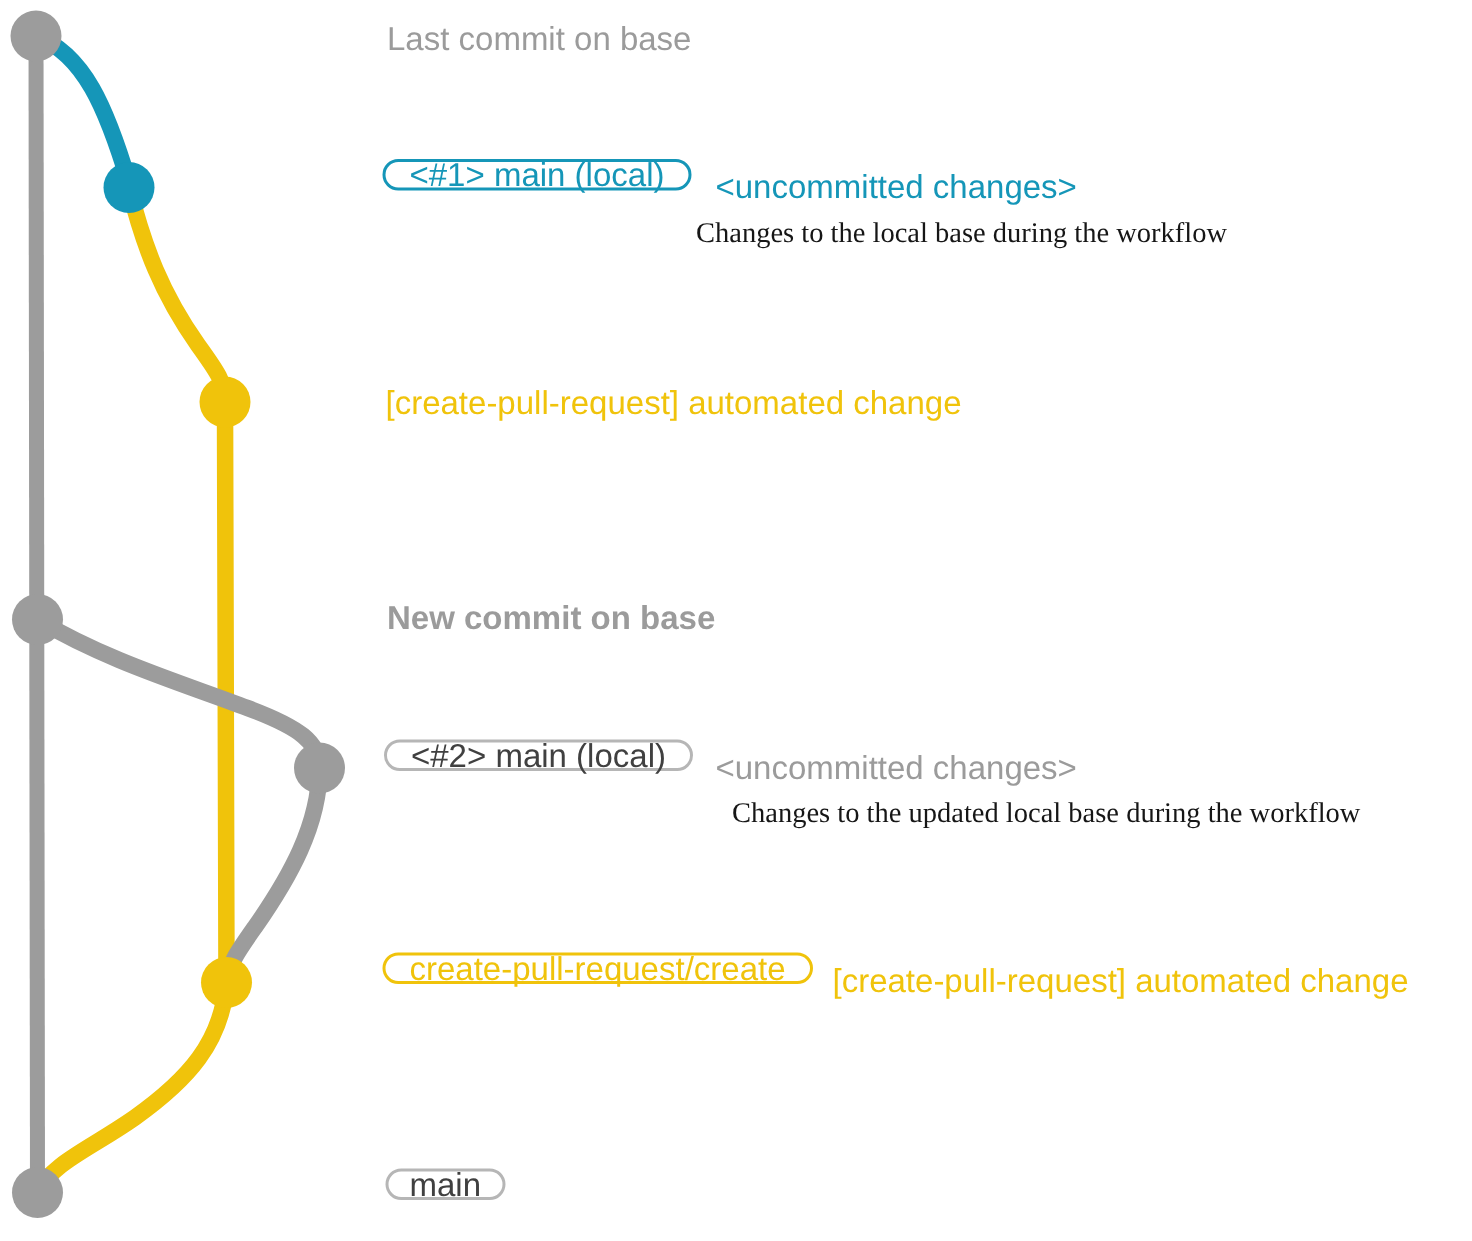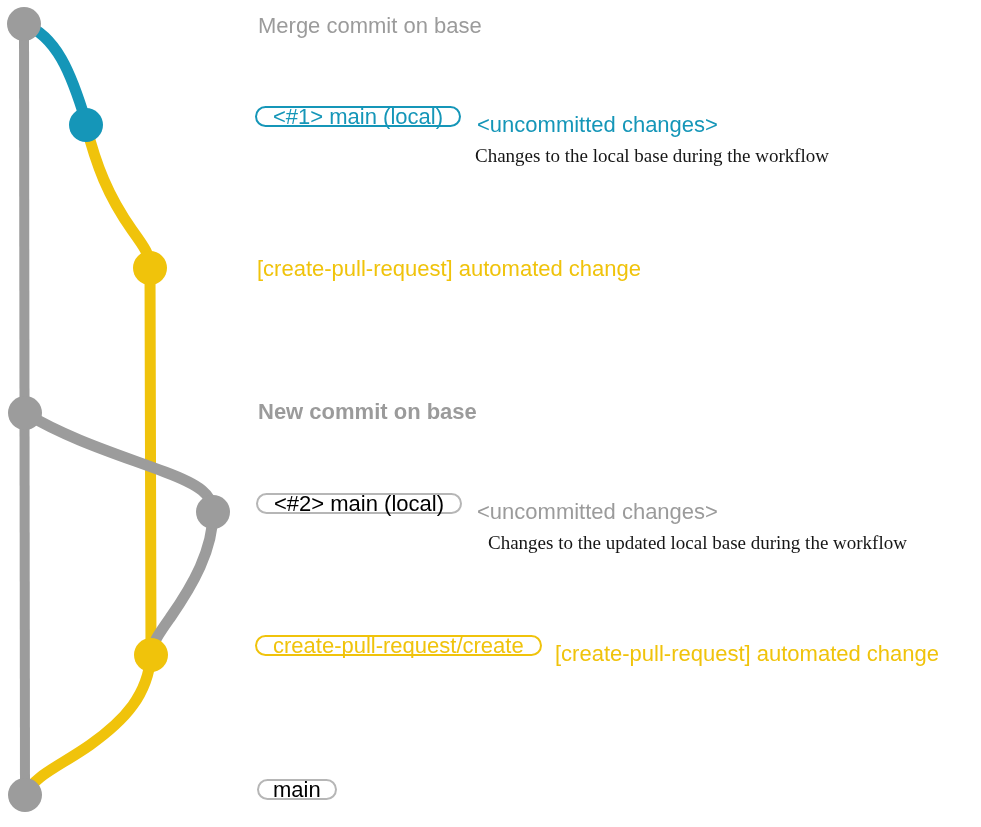--- a/index.html
+++ b/index.html
@@ -21,21 +21,21 @@
   .note{
     font-family:"Liberation Serif",serif;font-size:19px;color:#161616;
     white-space:nowrap;
   }
   .pill{
     display:inline-flex;align-items:center;justify-content:center;
     height:21px;padding:0 16px;box-sizing:border-box;
     border:2px solid;border-radius:20px;font-size:22px;white-space:nowrap;
   }
   .pill.blue{color:#1596b8;border-color:#1596b8;}
-  .pill.gray{color:#000000;border-color:#b6b6b6;}
+  .pill.gray{color:#404040;border-color:#b6b6b6;}
   .pill.yellow{color:#f0c30b;border-color:#f0c30b;}
 </style>
 </head>
 <body>
 
 <div class="canvas">
 
   <svg class="graph" width="260" height="827" viewBox="0 0 260 827">
 
     <path class="edge gray" stroke-width="10" d="M 24 24 L 25 795"></path>
@@ -51,25 +51,25 @@
         <circle cx="24" cy="24" r="17" fill="#9c9c9c"></circle>
         <circle cx="86" cy="125" r="17" fill="#1596b8"></circle>
         <circle cx="150" cy="268" r="17" fill="#f0c30b"></circle>
         <circle cx="25" cy="413" r="17" fill="#9c9c9c"></circle>
         <circle cx="213" cy="512" r="17" fill="#9c9c9c"></circle>
         <circle cx="151" cy="655" r="17" fill="#f0c30b"></circle>
         <circle cx="25" cy="795" r="17" fill="#9c9c9c"></circle>
       </g>
   </svg>
 
-  <div class="abs heading" style="left:258px;top:13px;">Merge commit on base</div>
+  <div class="abs heading" style="left:258px;top:13px;">Last commit on base</div>
 
   <div class="abs pill blue" style="left:255px;top:106px;">&lt;#1&gt; main (local)</div>
   <div class="abs accent blue" style="left:477px;top:112px;">&lt;uncommitted changes&gt;</div>
-  <div class="abs note" style="left:475px;top:145px;">Changes to the local base during the workflow</div>
+  <div class="abs note" style="left:464px;top:145px;">Changes to the local base during the workflow</div>
 
   <div class="abs accent yellow" style="left:257px;top:256px;">[create-pull-request] automated change</div>
 
   <div class="abs heading" style="left:258px;top:399px;font-weight:bold;">New commit on base</div>
 
   <div class="abs pill gray" style="left:256px;top:493px;">&lt;#2&gt; main (local)</div>
   <div class="abs accent gray" style="left:477px;top:499px;">&lt;uncommitted changes&gt;</div>
   <div class="abs note" style="left:488px;top:532px;">Changes to the updated local base during the workflow</div>
 
   <div class="abs pill yellow" style="left:255px;top:635px;">create-pull-request/create</div>

